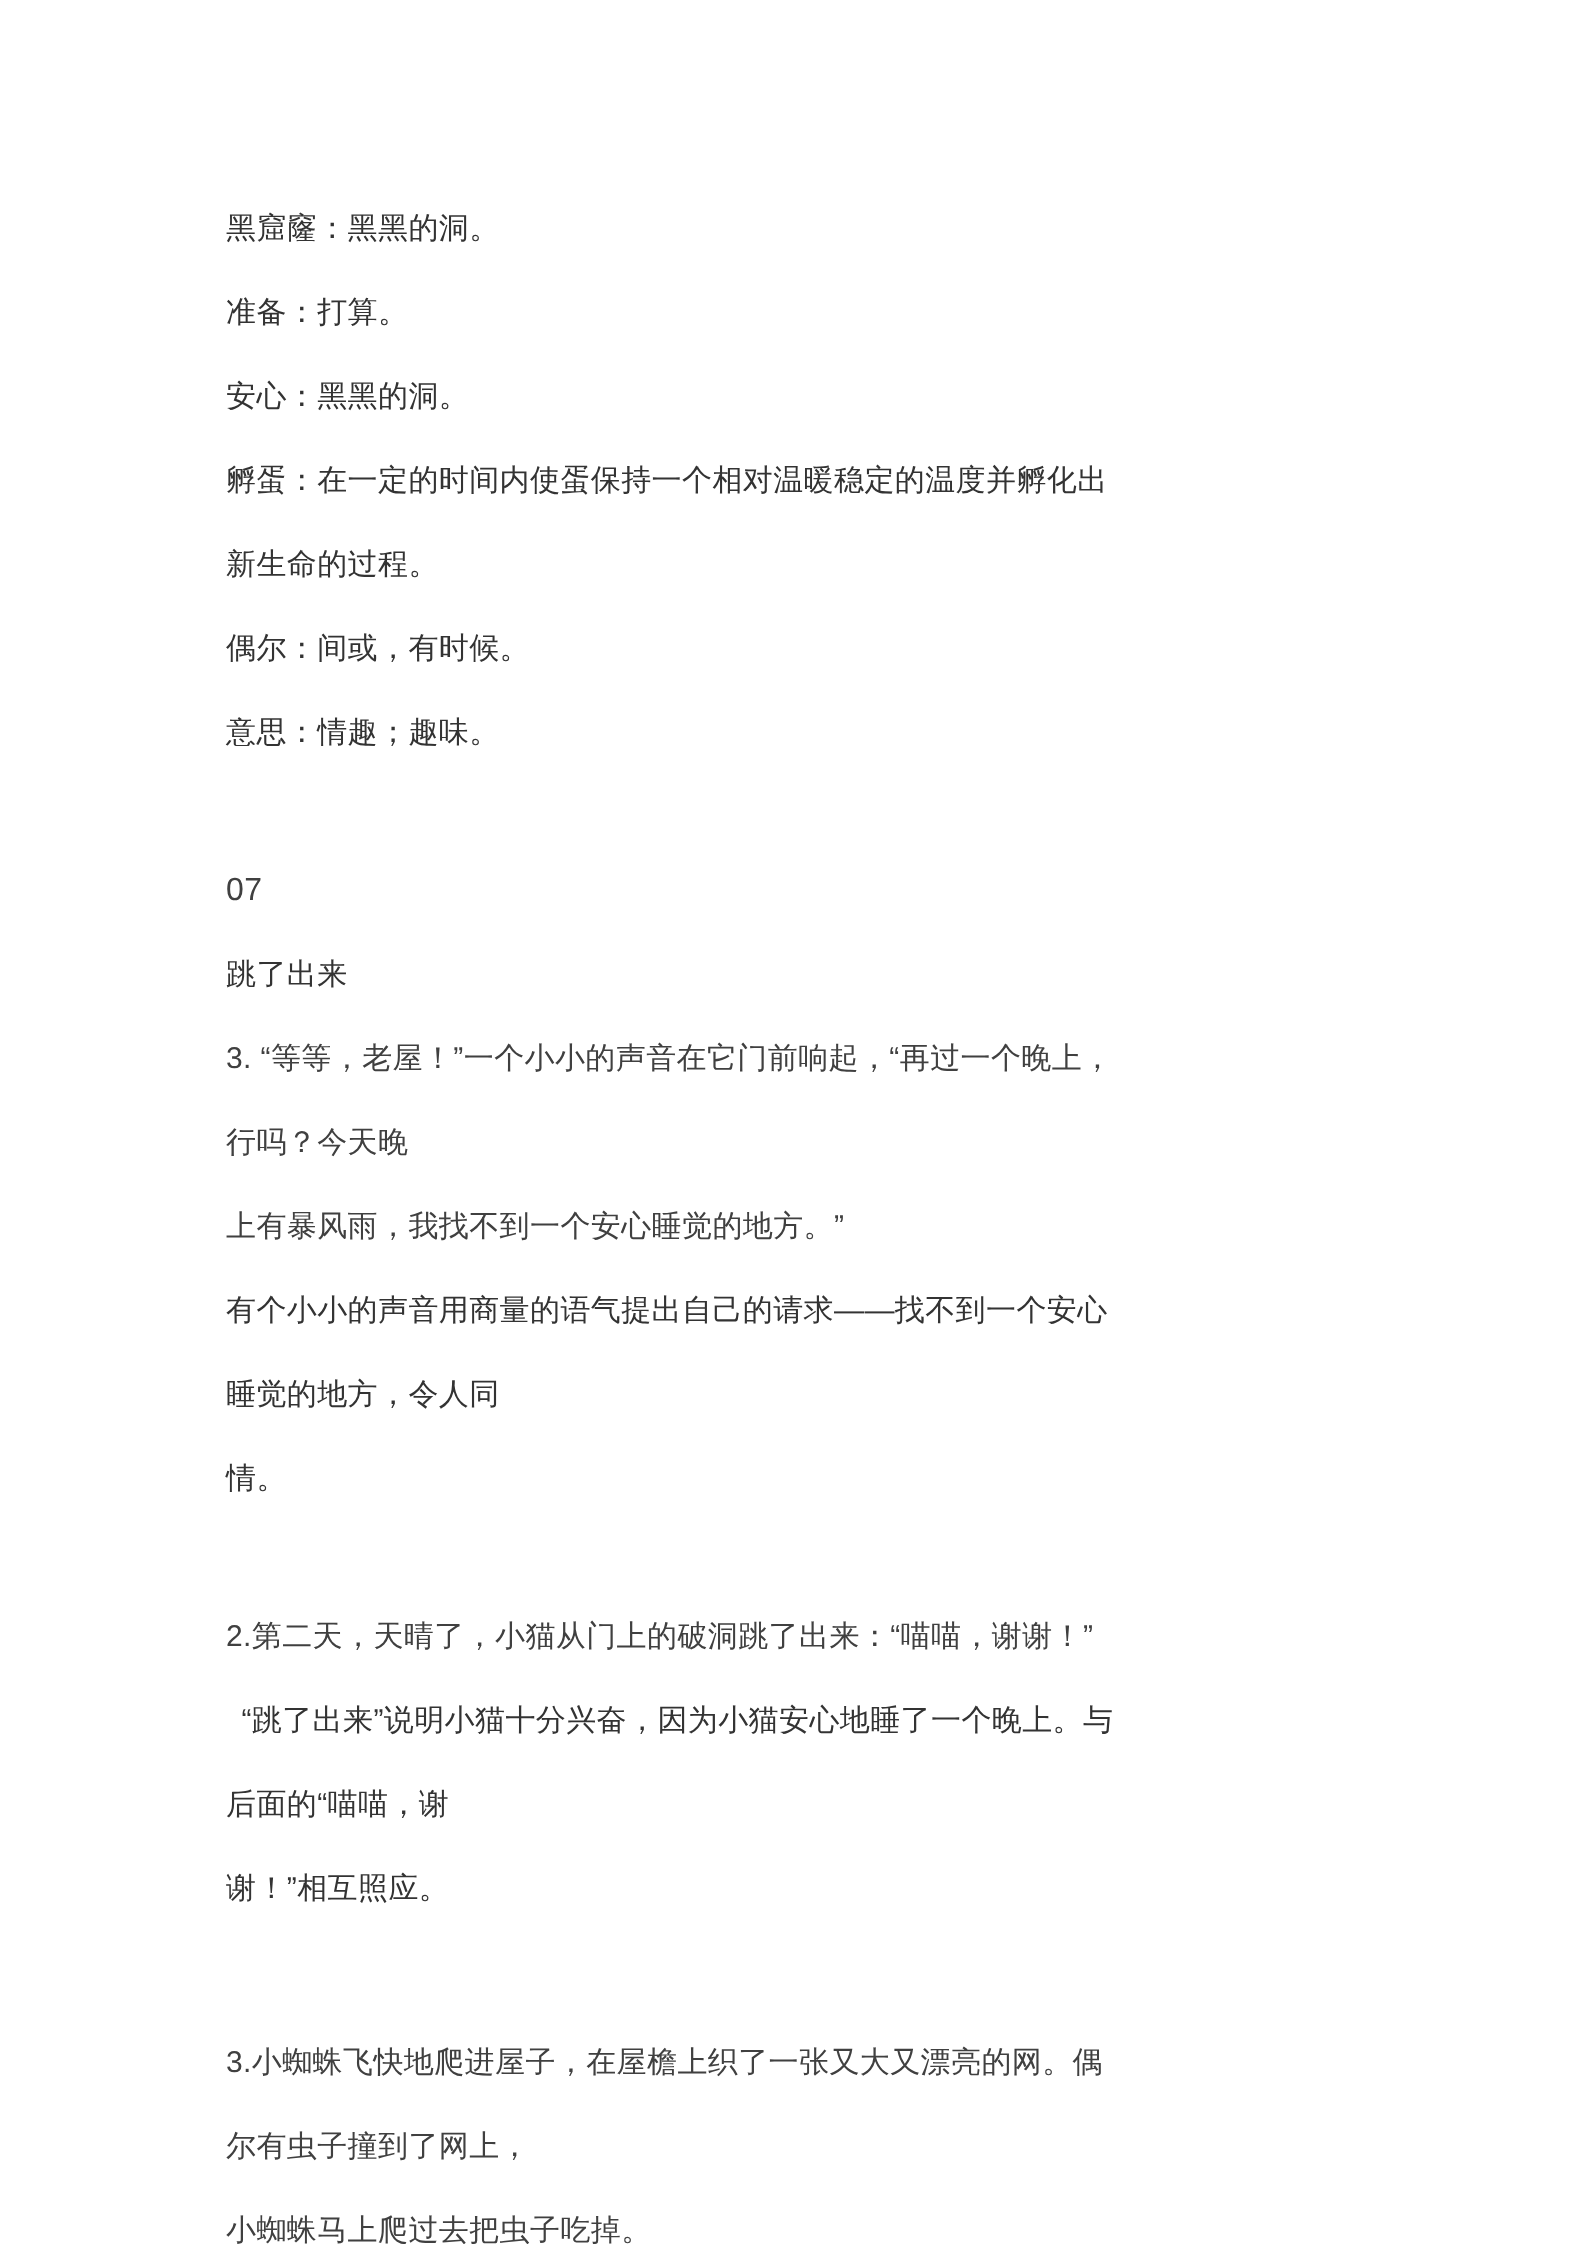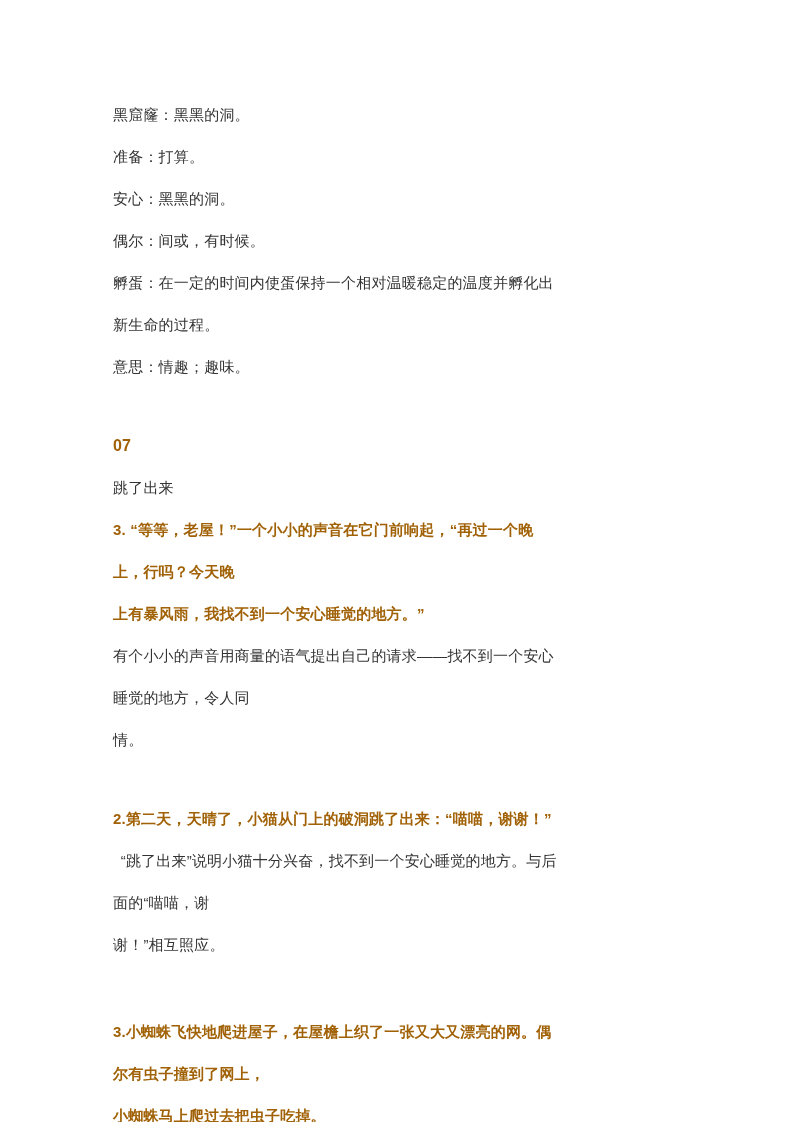--- a/index.html
+++ b/index.html
@@ -20,22 +20,22 @@
   .line {
     margin: 0;
     font-size: 15px;
     line-height: 42px;
     color: #333333;
     white-space: pre-line;
     text-align: left;
     letter-spacing: 0.2px;
   }
   .bold {
-    font-weight: 700;
-    color: #a16207;
+    font-weight: 400;
+    color: #404040;
   }
   .section-number {
     margin-top: 37px;
     font-size: 16px;
   }
   .gap {
     margin-top: 37px;
   }
   .gap-lg {
     margin-top: 45px;
@@ -43,35 +43,35 @@
 </style>
 </head>
 <body>
 
 <div class="page">
 
   <section>
     <p class="line">黑窟窿：黑黑的洞。</p>
     <p class="line">准备：打算。</p>
     <p class="line">安心：黑黑的洞。</p>
+    <p class="line">孵蛋：在一定的时间内使蛋保持一个相对温暖稳定的温度并孵化出新生命的过程。</p>
     <p class="line">偶尔：间或，有时候。</p>
-    <p class="line">孵蛋：在一定的时间内使蛋保持一个相对温暖稳定的温度并孵化出新生命的过程。</p>
     <p class="line">意思：情趣；趣味。</p>
   </section>
 
   <section>
     <p class="line bold section-number">07</p>
     <p class="line">跳了出来</p>
 
     <p class="line bold">3. “等等，老屋！”一个小小的声音在它门前响起，“再过一个晚上，行吗？今天晚
 上有暴风雨，我找不到一个安心睡觉的地方。”</p>
     <p class="line">有个小小的声音用商量的语气提出自己的请求——找不到一个安心睡觉的地方，令人同
 情。</p>
 
     <p class="line bold gap">2.第二天，天晴了，小猫从门上的破洞跳了出来：“喵喵，谢谢！”</p>
-    <p class="line"> “跳了出来”说明小猫十分兴奋，找不到一个安心睡觉的地方。与后面的“喵喵，谢
+    <p class="line"> “跳了出来”说明小猫十分兴奋，因为小猫安心地睡了一个晚上。与后面的“喵喵，谢
 谢！”相互照应。</p>
 
     <p class="line bold gap-lg">3.小蜘蛛飞快地爬进屋子，在屋檐上织了一张又大又漂亮的网。偶尔有虫子撞到了网上，
 小蜘蛛马上爬过去把虫子吃掉。</p>
   </section>
 
 </div>
 
 </body></html>

